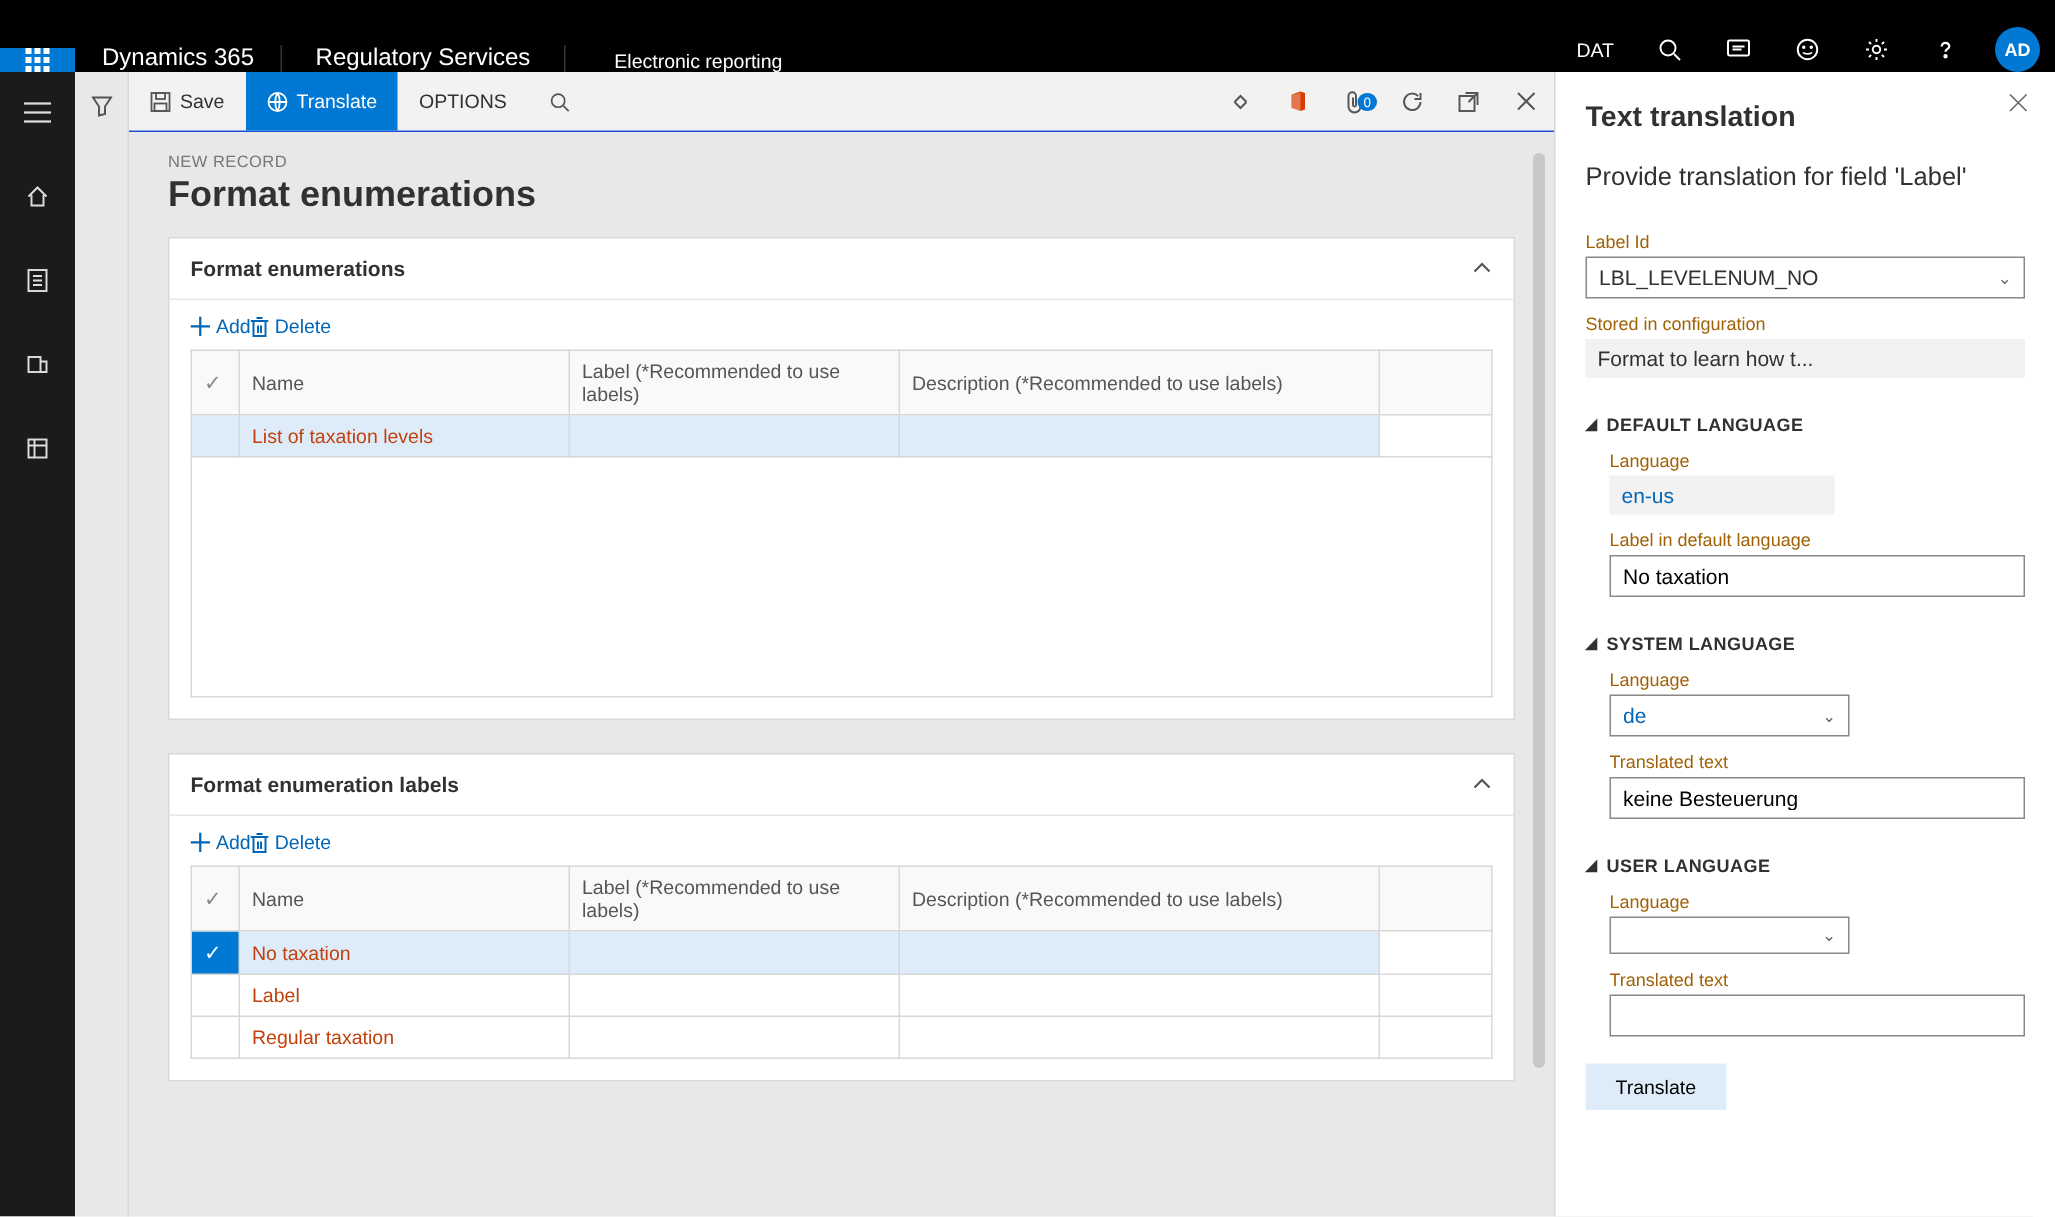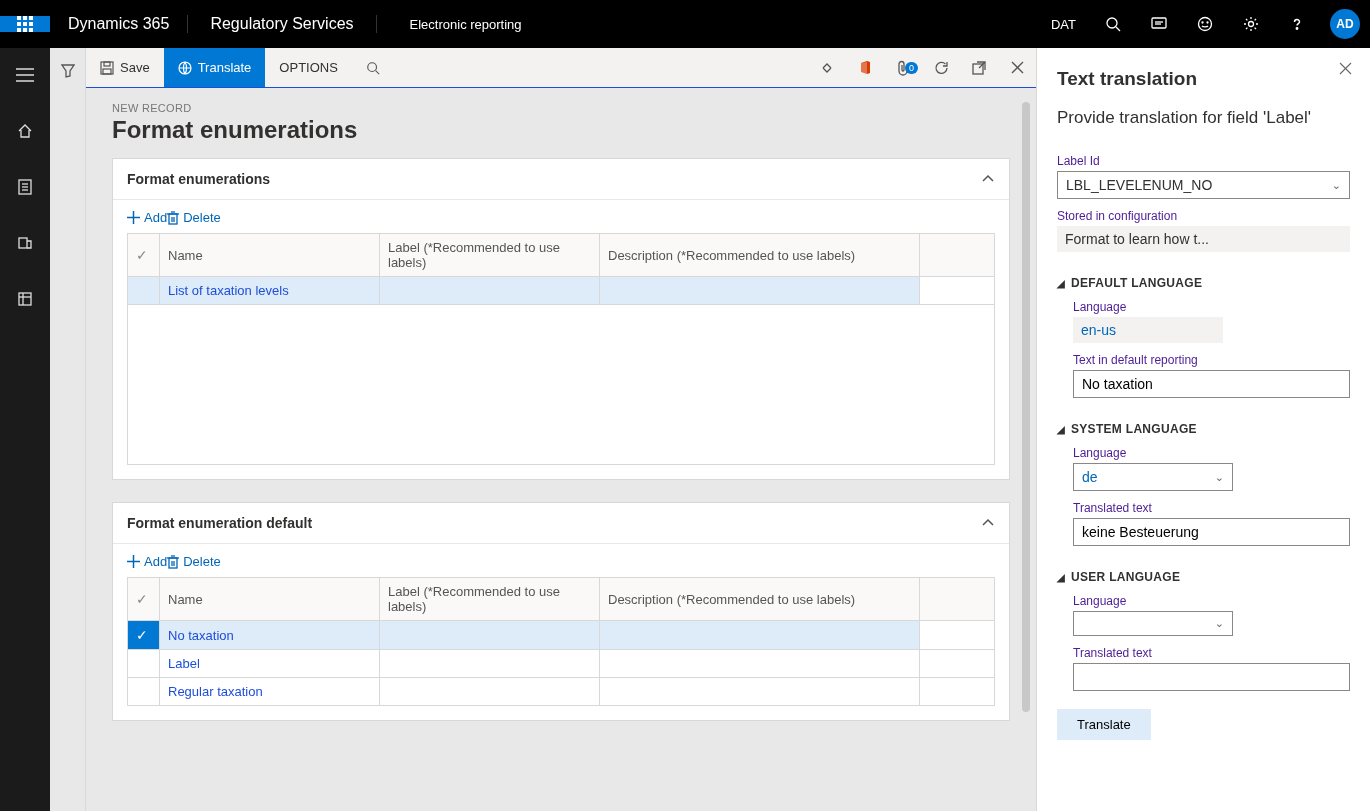--- a/index.html
+++ b/index.html
@@ -1,20 +1,20 @@
 <!DOCTYPE html>
 <html><head>
 <meta charset="utf-8">
 <style>
   * { box-sizing: border-box; margin: 0; padding: 0; }
   body { font-family: "Segoe UI", Arial, sans-serif; font-size: 13px; color: #323130; background: #fff; overflow: hidden; }
   .root { display: flex; flex-direction: column; width: 1370px; height: 811px; }
 
   
-  .topbar { display: flex; align-items: center; height: 48px; background: #000; color: #fff; }
+  .topbar { display: flex; align-items: flex-end; height: 48px; background: #000; color: #fff; }
   .waffle { width: 50px; background: #0078D4; display: flex; align-items: center; justify-content: center; }
   .waffle-grid { display: grid; grid-template-columns: repeat(3,4px); grid-template-rows: repeat(3,4px); gap: 2px; }
   .waffle-grid span { background: #fff; }
   .top-title { display: flex; align-items: center; padding: 0 18px; font-size: 16px; border-right: 1px solid #333; }
   .top-sub { display: flex; align-items: center; padding: 0 22px; font-size: 16px; border-right: 1px solid #333; }
   .top-mod { display: flex; align-items: center; padding: 0 33px; font-size: 13px; }
   .top-spacer { flex: 1; }
   .top-right { display: flex; align-items: center; }
   .top-item { width: 46px; display: flex; align-items: center; justify-content: center; font-size: 14px; }
   .top-item.dat { width: auto; padding: 0 14px; font-size: 13px; }
@@ -45,42 +45,42 @@
 
   .card { background: #fff; border: 1px solid #d8d8d8; margin-bottom: 22px; }
   .card-head { display: flex; align-items: center; justify-content: space-between; padding: 12px 14px; border-bottom: 1px solid #e8e8e8; font-size: 14px; font-weight: 600; }
   .chev { color: #555; font-size: 14px; }
   .card-tools { display: flex; padding: 10px 14px 8px 14px; }
   .tool { color: #0066B8; display: flex; align-items: center; gap: 4px; font-size: 13px; }
 
   table.grid { border-collapse: collapse; width: calc(100% - 28px); margin: 0 14px 14px 14px; table-layout: fixed; }
   table.grid th, table.grid td { border: 1px solid #d8d8d8; padding: 6px 8px; font-size: 13px; text-align: left; font-weight: 400; color: #555; }
   table.grid th { background: #faf9f8; font-weight: 400; }
-  table.grid td.name { color: #1d4ed8; }
+  table.grid td.name { color: #c2410c; }
   col.cchk { width: 32px; }
   col.cname { width: 220px; }
   col.clab { width: 220px; }
   col.cdesc { width: 320px; }
   col.crest { }
   tr.sel td { background: #deecf9; }
   tr.sel td.chk { background: #0078D4; color: #fff; }
   td.chk, th.chk { text-align: center; }
   .checkmark { font-size: 14px; }
   .spacer-row td { height: 160px; border-top: none; }
   .spacer-row td:not(:first-child) { border-left: none; }
 
   .scroll-track { position: absolute; right: 6px; top: 14px; bottom: 14px; width: 8px; background: transparent; }
   .scroll-thumb { position: absolute; left: 0; width: 8px; background: #c8c8c8; border-radius: 4px; top: 0; height: 610px; }
 
   
   .rightpanel { width: 334px; border-left: 1px solid #d8d8d8; padding: 18px 20px; display: flex; flex-direction: column; overflow-y: auto; }
   .rp-close { position: absolute; right: 18px; top: 14px; color: #666; font-size: 15px; }
   .rp-title { font-size: 19px; font-weight: 700; margin-bottom: 18px; margin-top: 2px; }
   .rp-sub { font-size: 17px; font-weight: 400; margin-bottom: 16px; }
-  .fld-label { font-size: 12px; color: #4c1d95; margin-bottom: 3px; margin-top: 10px; }
+  .fld-label { font-size: 12px; color: #a16207; margin-bottom: 3px; margin-top: 10px; }
   .fld-input { width: 100%; border: 1px solid #8a8886; padding: 5px 8px; font-size: 14px; font-family: inherit; }
   .fld-select { width: 100%; border: 1px solid #8a8886; padding: 5px 8px; font-size: 14px; font-family: inherit; background: #fff; position: relative; display: flex; justify-content: space-between; align-items: center; }
   .fld-static { background: #f3f2f1; padding: 5px 8px; font-size: 14px; display: inline-block; }
   .section-head { font-size: 12px; font-weight: 600; letter-spacing: .3px; margin-top: 24px; display: flex; align-items: center; gap: 6px; color: #323130; }
   .caret { font-size: 10px; }
   .rp-indent { padding-left: 16px; }
   .link-txt { color: #0066B8; }
   .translate-btn { background: #deecf9; border: none; padding: 8px 20px; font-size: 13px; margin-top: 18px; width: fit-content; font-family: inherit; }
   .chev-down { font-size: 11px; color: #666; }
 
@@ -316,21 +316,21 @@
               </tr>
               <tr class="spacer-row">
                     <td colspan="5" style="border:1px solid #d8d8d8; border-top:none"></td>
                   </tr>
             </tbody>
               </table>
           </div>
 
           <div class="card">
             <div class="card-head">
-              <span>Format enumeration default</span>
+              <span>Format enumeration labels</span>
               <span class="chev">
                 <svg width="14" height="10" viewBox="0 0 14 10" fill="none" stroke="#555" stroke-width="1.5">
                     <path d="M2 7l5-5 5 5"></path>
                   </svg>
               </span>
             </div>
             <div class="card-tools">
               <div class="tool">
                 <svg width="13" height="13" viewBox="0 0 13 13" stroke="#0066B8" stroke-width="1.5">
                     <line x1="6.5" y1="0" x2="6.5" y2="13"></line>
@@ -416,21 +416,21 @@
       <div class="fld-label">Stored in configuration</div>
       <span class="fld-static">Format to learn how t...</span>
 
       <div class="section-head">
         <span class="caret">◢</span>
         <span>DEFAULT LANGUAGE</span>
       </div>
       <div class="rp-indent">
         <div class="fld-label">Language</div>
         <span class="fld-static link-txt" style="width:150px">en-us</span>
-        <div class="fld-label">Text in default reporting</div>
+        <div class="fld-label">Label in default language</div>
         <input class="fld-input" value="No taxation" style="">
       </div>
 
       <div class="section-head">
         <span class="caret">◢</span>
         <span>SYSTEM LANGUAGE</span>
       </div>
       <div class="rp-indent">
         <div class="fld-label">Language</div>
         <div class="fld-select" style="width:160px">

